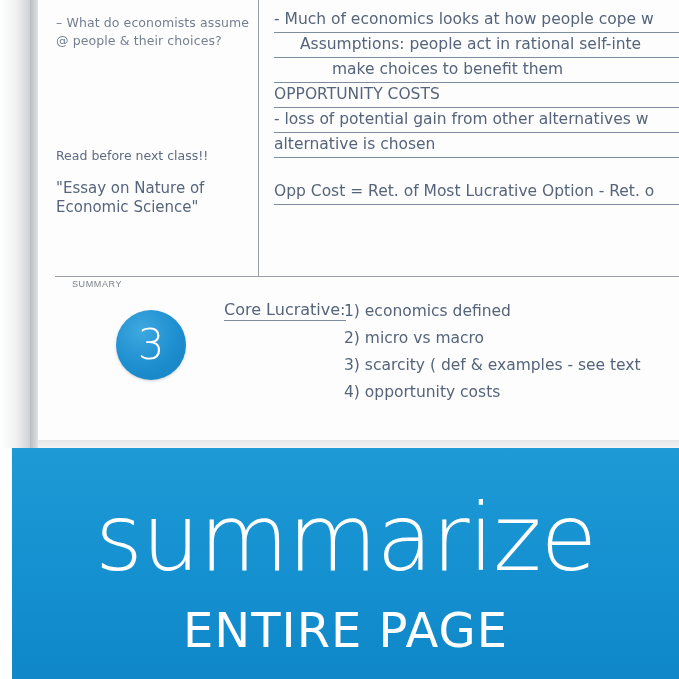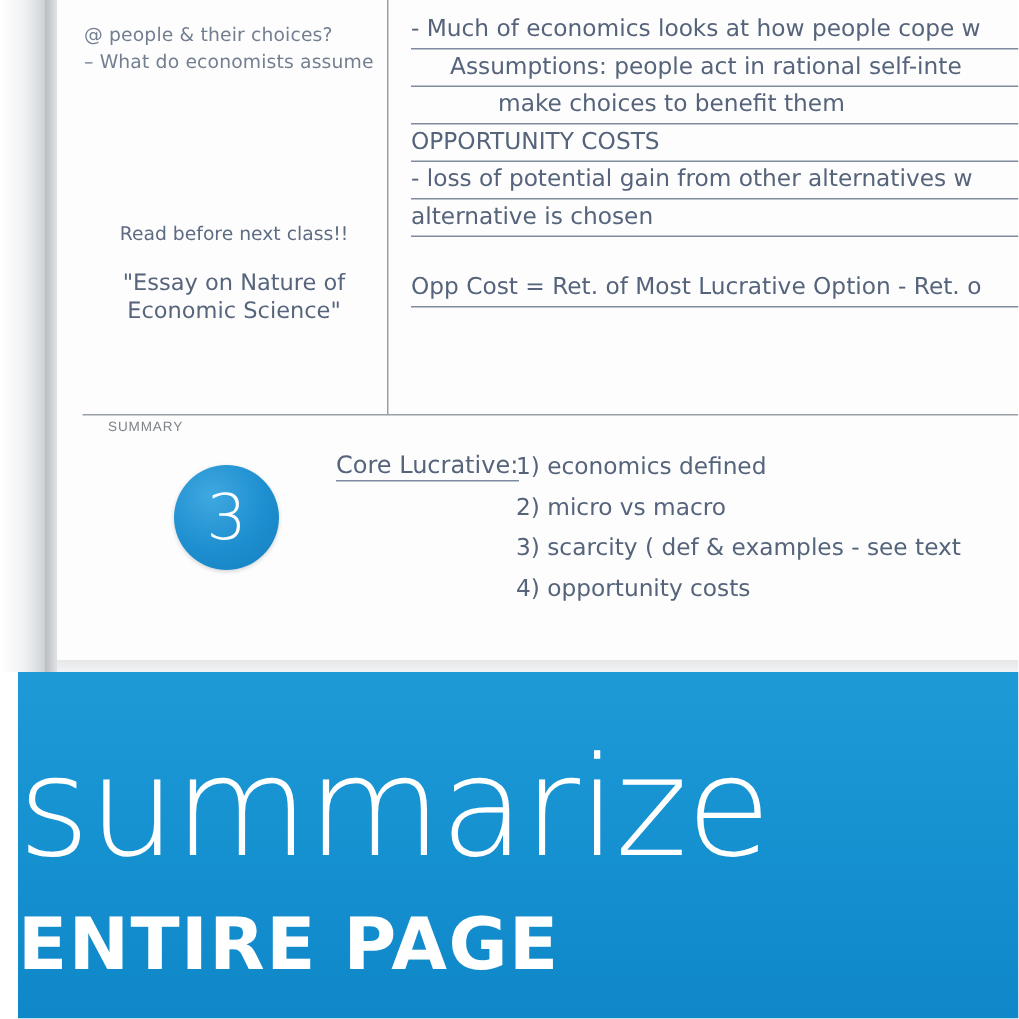--- a/index.html
+++ b/index.html
@@ -105,21 +105,21 @@
     font-family: "DejaVu Sans", sans-serif;
     color: #737f91;
     font-size: 12.5px;
     letter-spacing: 0.1px;
   }
   .read-block {
     position: absolute;
     left: 56px;
     top: 148px;
     width: 200px;
-    text-align: center;
+    text-align: left;
     color: #5d6c82;
   }
   .read-line {
     font-size: 12.5px;
     font-family: "DejaVu Sans", sans-serif;
   }
   .essay-title {
     font-size: 15px;
     margin-top: 16px;
     line-height: 19px;
@@ -209,41 +209,41 @@
     width: 667px;
     height: 231px;
     background: linear-gradient(to bottom, #1e9ad6 0%, #1793d2 40%, #0f87c8 100%);
   }
   .banner-inner {
     position: absolute;
     left: 0;
     top: 0;
     width: 100%;
     height: 100%;
-    text-align: left;
+    text-align: center;
   }
   .banner-title {
     position: absolute;
     left: 0;
     right: 0;
     top: 43px;
     font-family: "DejaVu Sans", sans-serif;
     font-weight: 300;
     font-size: 92px;
     letter-spacing: -1px;
     color: #ffffff;
     line-height: 96px;
   }
   .banner-sub {
     position: absolute;
     left: 0;
     right: 0;
     top: 156px;
     font-family: "DejaVu Sans", sans-serif;
-    font-weight: bold;
+    font-weight: normal;
     font-size: 48px;
     letter-spacing: 1px;
     color: #ffffff;
     line-height: 52px;
   }
   
   .banner-left-strip {
     position: absolute;
     left: 0;
     top: 448px;
@@ -263,22 +263,22 @@
     <div class="page-edge2"></div>
     <div class="paper"></div>
     <div class="paper-bottom-shadow"></div>
 
     <div class="rule-vert"></div>
     <div class="rule-horiz"></div>
 
     <div class="summary-tag">SUMMARY</div>
 
     <div class="cue-col">
+      <div class="cue-q">– What do economists assume</div>
       <div class="cue-q">@ people &amp; their choices?</div>
-      <div class="cue-q">– What do economists assume</div>
     </div>
 
     <div class="read-block">
       <div class="read-line">Read before next class!!</div>
       <div class="essay-title">"Essay on Nature of</div>
       <div class="essay-title" style="margin-top:0">Economic Science"</div>
     </div>
 
     <div class="notes-col">
       <div class="note-line u">- Much of economics looks at how people cope w</div>

